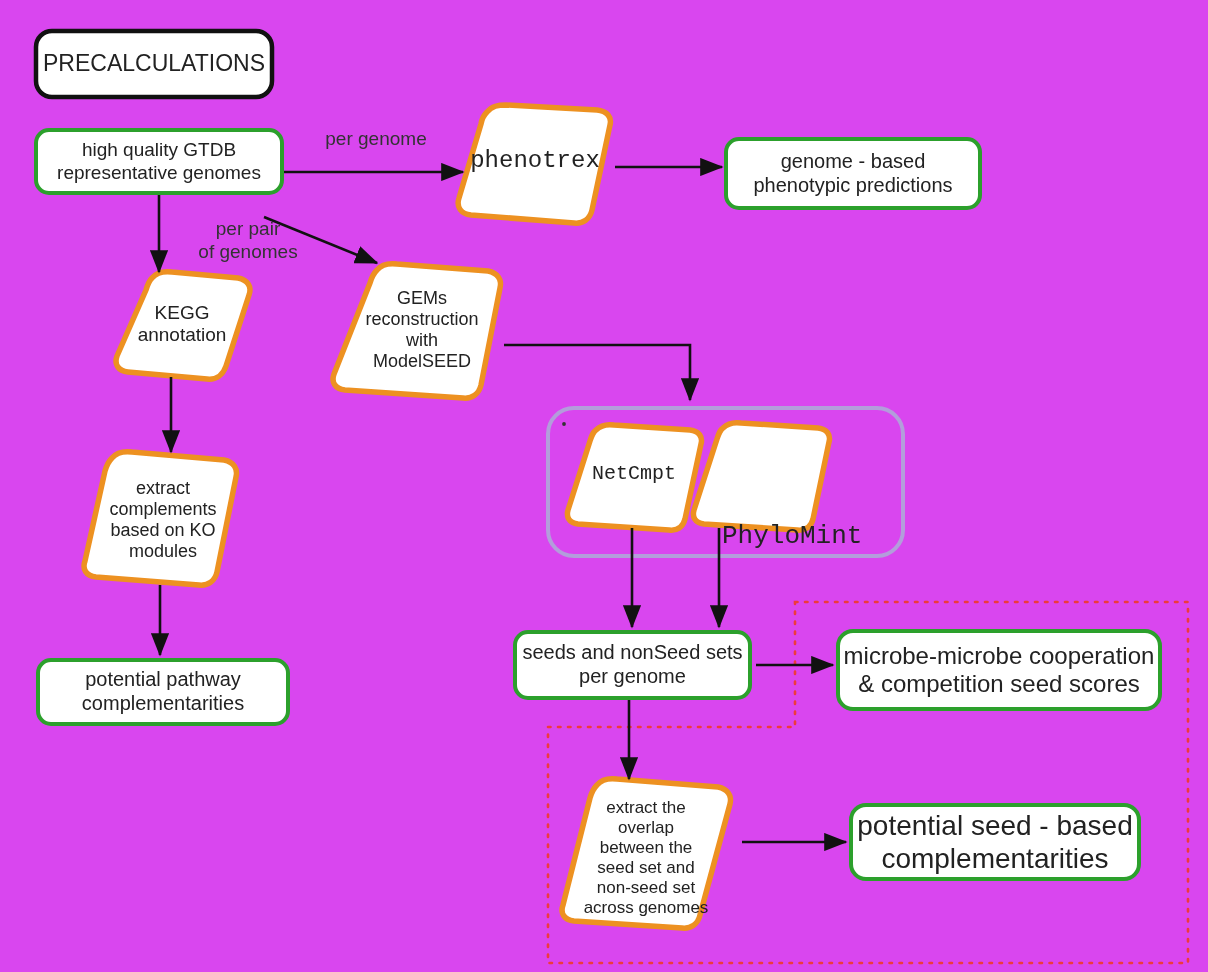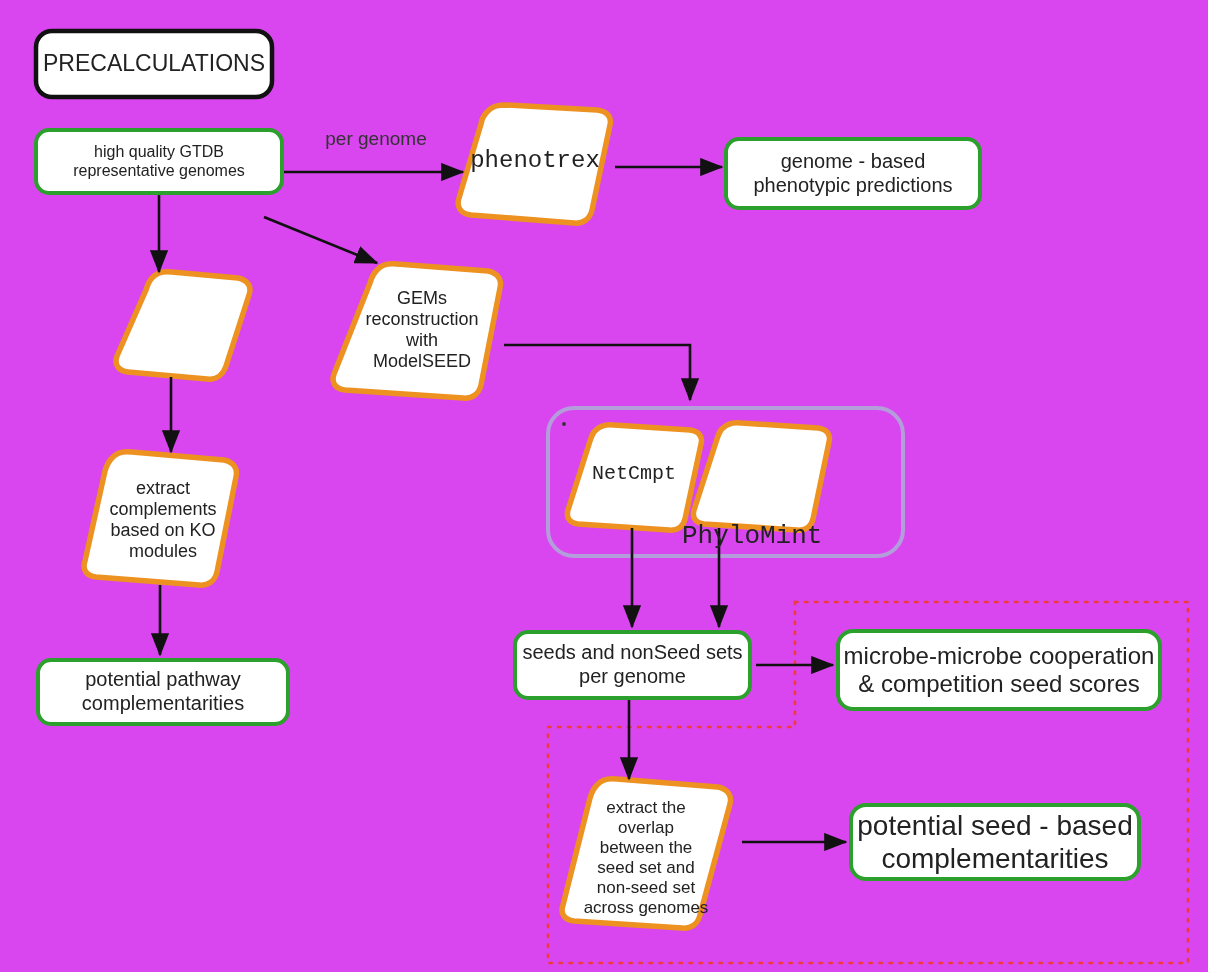--- a/index.html
+++ b/index.html
@@ -128,59 +128,63 @@
 
     <line x1="756" y1="665" x2="833" y2="665" stroke="#111111" stroke-width="2.6" marker-end="url(#arrowhead)"></line>
 
     <line x1="629" y1="700" x2="629" y2="779" stroke="#111111" stroke-width="2.6" marker-end="url(#arrowhead)"></line>
 
     <line x1="742" y1="842" x2="846" y2="842" stroke="#111111" stroke-width="2.6" marker-end="url(#arrowhead)"></line>
   </svg>
 
   <div class="node-label sans" style="left:36px; top:31px; width:236px; height:66px; font-size:23px;">PRECALCULATIONS</div>
 
-  <div class="node-label sans" style="left:36px; top:130px; width:246px; height:63px; font-size:16px;">high quality GTDB
+  <div class="node-label sans" style="left:36px; top:130px; width:246px; height:63px; font-size:19px;">high quality GTDB
 representative genomes</div>
 
   <div class="node-label sans" style="left:726px; top:139px; width:254px; height:69px; font-size:20px;">genome - based
 phenotypic predictions</div>
 
   <div class="node-label mono" style="left:459px; top:130px; width:152px; height:62px; font-size:24px;">phenotrex</div>
 
+  <div class="node-label sans" style="left:112px; top:288px; width:140px; height:72px; font-size:19px;">KEGG
+annotation</div>
 
   <div class="node-label sans" style="left:346px; top:281px; width:152px; height:98px; font-size:18px;">GEMs
 reconstruction
 with
 ModelSEED</div>
 
   <div class="node-label sans" style="left:88px; top:466px; width:150px; height:108px; font-size:18px;">extract
 complements
 based on KO
 modules</div>
 
   <div class="node-label sans" style="left:38px; top:660px; width:250px; height:64px; font-size:20px;">potential pathway
 complementarities</div>
 
   <div class="node-label mono" style="left:570px; top:444px; width:128px; height:60px; font-size:20px;">NetCmpt</div>
 
 
-  <div class="node-label mono" style="left:682px; top:519px; width:168px; height:34px; font-size:26px; justify-content:flex-start;">PhyloMint</div>
+  <div class="node-label mono" style="left:722px; top:519px; width:168px; height:34px; font-size:26px; justify-content:flex-start;">PhyloMint</div>
 
   <div class="node-label sans" style="left:515px; top:632px; width:235px; height:66px; font-size:20px;">seeds and nonSeed sets
 per genome</div>
 
   <div class="node-label sans" style="left:838px; top:631px; width:322px; height:78px; font-size:24px;text-align:center;">microbe-microbe cooperation
 &amp; competition seed scores</div>
 
   <div class="node-label sans" style="left:570px; top:793px; width:152px; height:130px; font-size:17px;">extract the
 overlap
 between the
 seed set and
 non-seed set
 across genomes</div>
 
   <div class="node-label sans" style="left:851px; top:805px; width:288px; height:74px; font-size:28px;">potential seed - based
 complementarities</div>
 
   <div class="edge-label" style="left:306px; top:128px; width:140px;">per genome</div>
 
+  <div class="edge-label" style="left:178px; top:218px; width:140px;">per pair
+of genomes</div>
 
 </div>
 
 </body></html>

